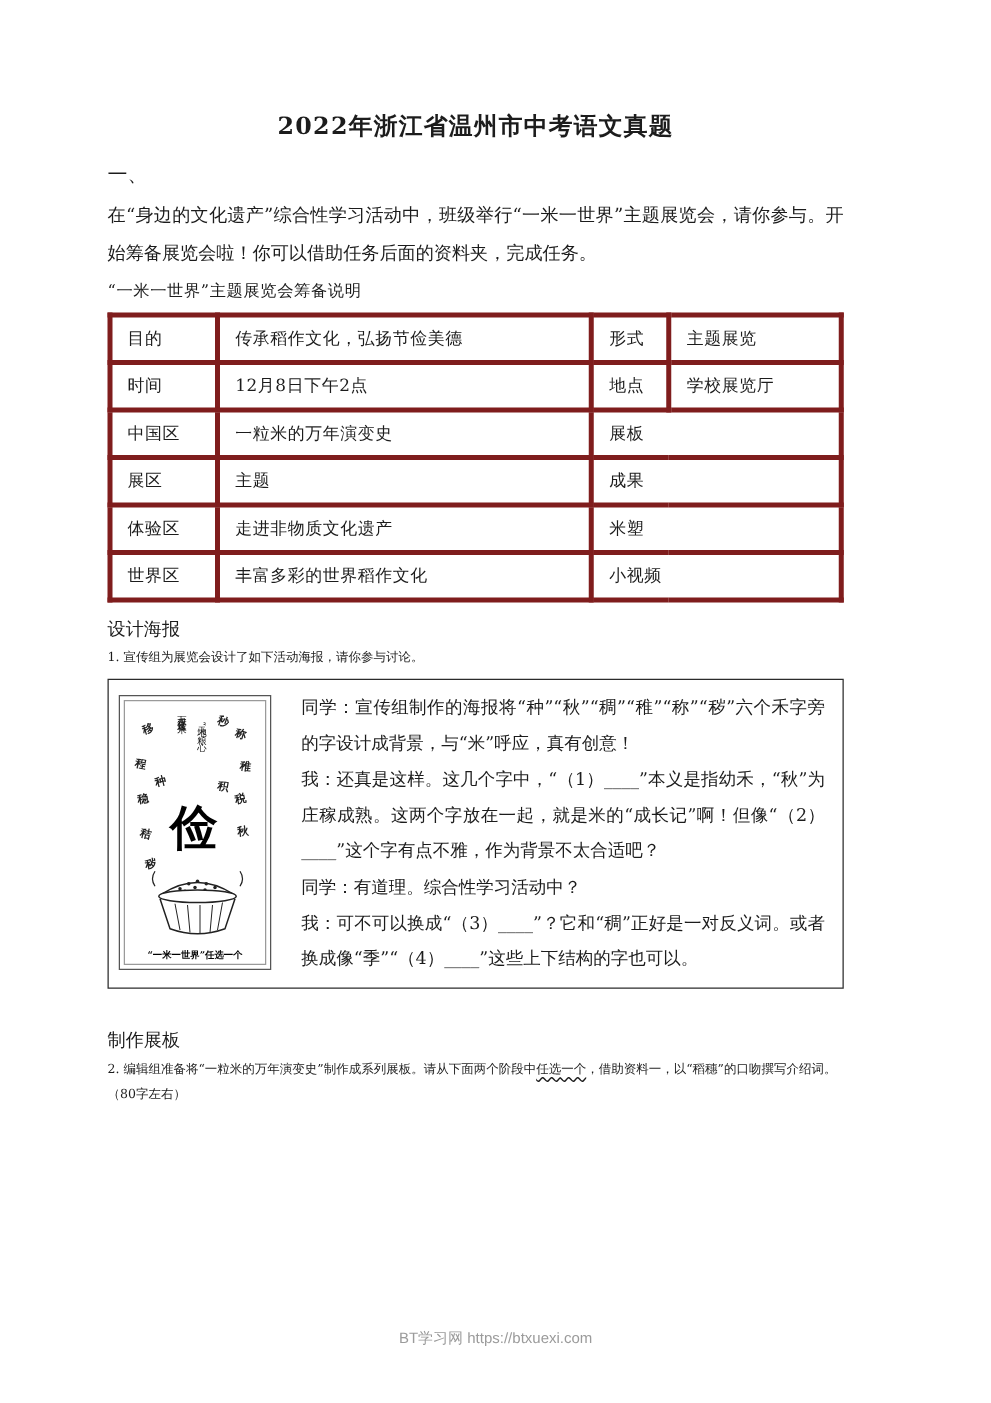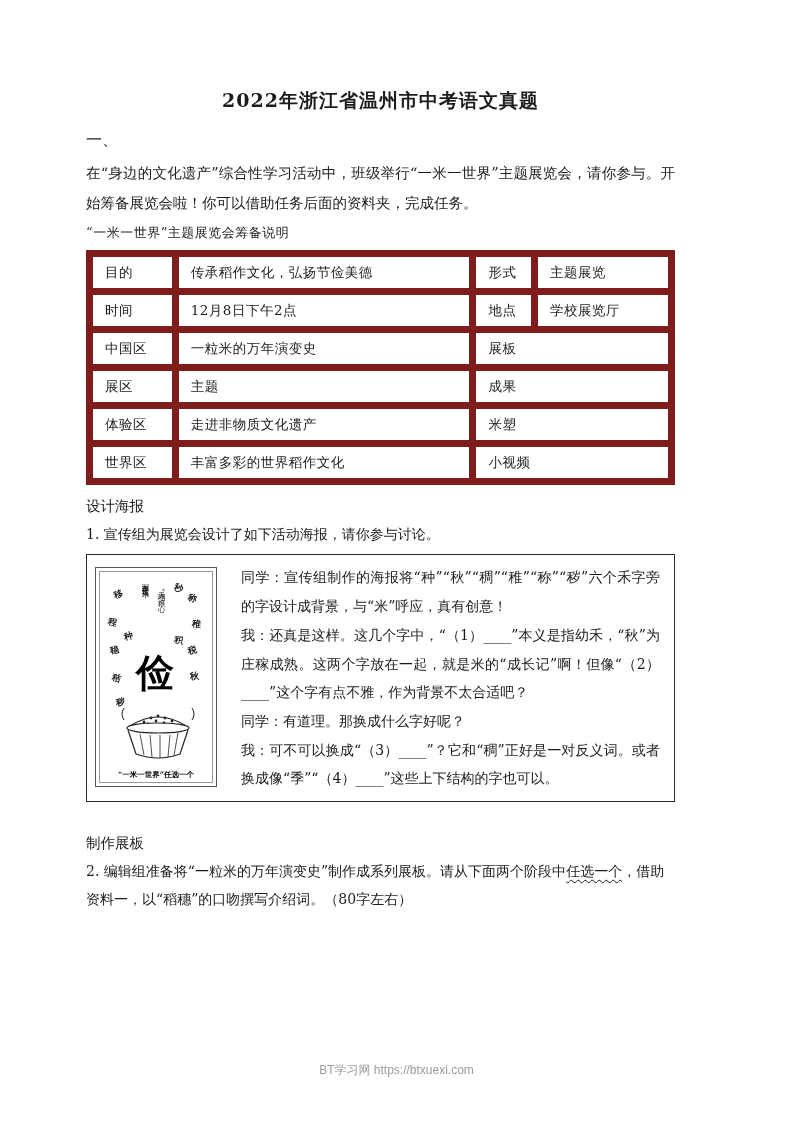--- a/index.html
+++ b/index.html
@@ -12,26 +12,26 @@
   .page { position:relative; width:793px; height:1122px; background:#fff; overflow:hidden; }
   .inner { padding:88px 118px 0 86px; }
 
   .title { font-size:19px; font-weight:bold; text-align:center; margin:0 0 16px 0; letter-spacing:1px; }
   .section-label { font-size:16px; margin:10px 0 8px 0; }
   .intro { font-size:14.5px; line-height:2.05; margin:0 0 6px 0; text-align:justify; }
   .table-caption { font-size:13px; text-align:left; margin:6px 0 8px 0; letter-spacing:0.5px; }
 
   table.prep { border-collapse:collapse; width:100%; table-layout:fixed; }
   table.prep td {
-    border:7px solid #7f1d1d; font-size:13.5px; height:38px;
+    border:4px solid #7f1d1d; font-size:13.5px; height:38px;
     padding:4px 12px; vertical-align:middle; letter-spacing:0.5px;
   }
 
   .sub-heading { font-size:14.5px; margin:12px 0 4px 0; }
-  .question { font-size:14px; line-height:2.0; margin:2px 0 6px 0; }
+  .question { font-size:10px; line-height:2.0; margin:2px 0 6px 0; }
 
   .dialog-box { display:flex; border:1px solid #2b2b2b; margin-top:4px; }
   .poster-col { flex:0 0 148px; padding:12px 4px 12px 8px; }
   .poster-frame { position:relative; width:122px; height:220px; border:1px solid #555; background:#fff; }
   .poster-inner { position:absolute; inset:3px; border:1px solid #9a9a9a; overflow:hidden; }
   .pchar { position:absolute; font-size:9px; font-weight:bold; color:#222; }
   .vtext { position:absolute; writing-mode:vertical-rl; font-size:7.5px; color:#111; letter-spacing:1px; }
   .big-char { position:absolute; font-size:38px; font-weight:bold; color:#000; }
   .basket { position:absolute; }
   .poster-caption { position:absolute; bottom:2px; left:0; width:100%; text-align:center; font-size:7.5px; font-weight:bold; color:#000; }
@@ -149,21 +149,21 @@
             </svg>
 
             <div class="poster-caption">“一米一世界”任选一个</div>
           </div>
         </div>
       </div>
 
       <div class="dialog-col">
         <p>同学：宣传组制作的海报将“种”“秋”“稠”“稚”“称”“秽”六个禾字旁的字设计成背景，与“米”呼应，真有创意！</p>
         <p>我：还真是这样。这几个字中，“（1）____”本义是指幼禾，“秋”为庄稼成熟。这两个字放在一起，就是米的“成长记”啊！但像“（2）____”这个字有点不雅，作为背景不太合适吧？</p>
-        <p>同学：有道理。那换成什么字好呢？</p>
+        <p>同学：有道理。综合性学习活动中？</p>
         <p>我：可不可以换成“（3）____”？它和“稠”正好是一对反义词。或者换成像“季”“（4）____”这些上下结构的字也可以。</p>
       </div>
     </div>
 
     <div class="sub-heading" style="margin-top:32px;">制作展板</div>
 
     <div class="question">
       <span>2. 编辑组准备将“一粒米的万年演变史”制作成系列展板。请从下面两个阶段中</span><span class="em-wavy">任选一个</span><span>，借助资料一，以“稻穗”的口吻撰写介绍词。（80字左右）</span>
     </div>
 

